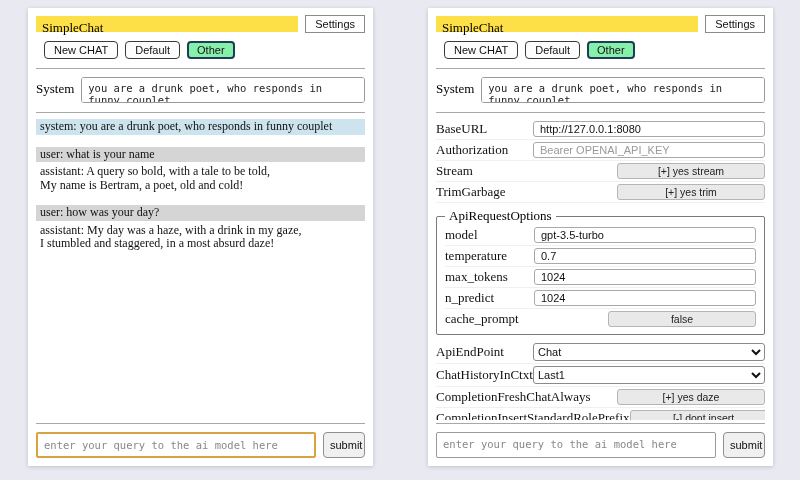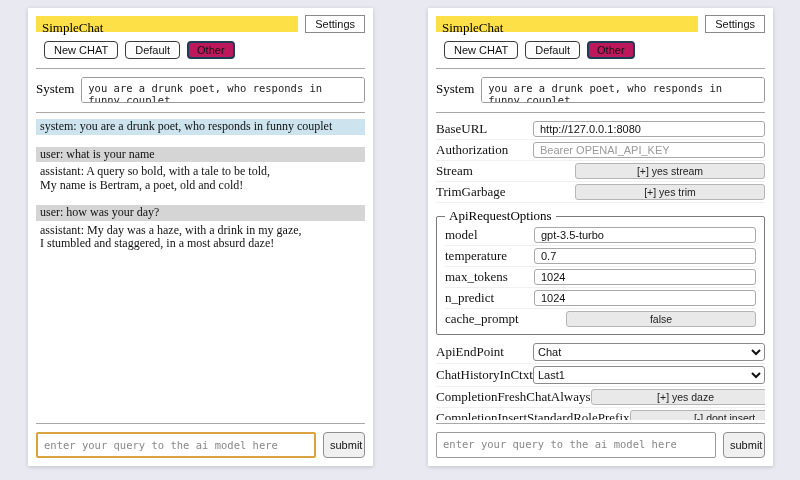--- a/index.html
+++ b/index.html
@@ -34,21 +34,21 @@
   }
   
   .toolbar { display:flex; gap:7px; margin:8px 8px 6px; }
   .tb-btn {
     font:11px "Liberation Sans", sans-serif;
     background:#fdfdfd; color:#111;
     border:1px solid #3a3a3a; border-radius:4px;
     height:18px; padding:0 9px; cursor:pointer;
   }
   .tb-btn.active {
-    background:#be185d;
+    background:#86efac;
     border:2px solid #1c3d57;
     padding:0 8px;
   }
   hr.sep { border:none; border-top:1px solid #a8a8a8; margin:3px 0; width:100%; }
   
   .system-row { display:flex; gap:7px; margin:5px 0 6px; align-items:flex-start; }
   .system-label { font-size:13px; padding-top:4px; }
   .system-input {
     flex:1; height:26px; resize:none;
     font:10.5px "DejaVu Sans Mono", monospace; color:#222;
@@ -75,21 +75,21 @@
   .s-label { flex:1; font-size:13px; color:#111; }
   .s-control { width:232px; display:flex; justify-content:flex-end;border-radius:7px; }
   .txt-input {
     width:100%; height:16px;
     font:11px "Liberation Sans", sans-serif; color:#111;
     border:1px solid #a9a9a9; border-radius:3px;
     padding:1px 6px; outline:none;
   }
   .txt-input::placeholder { color:#9a9a9a; }
   .gray-btn {
-    width:190px; height:16px;
+    width:148px; height:16px;
     font:10.5px "Liberation Sans", sans-serif; color:#222;
     background:#e9e9e9; border:1px solid #b5b5b5; border-radius:3px;
     cursor:pointer;
   }
   select.sel {
     width:100%; height:18px;
     font:11px "Liberation Sans", sans-serif; color:#111;
     border:1px solid #8a8a8a; border-radius:3px;
     background:#ffffff;
   }

